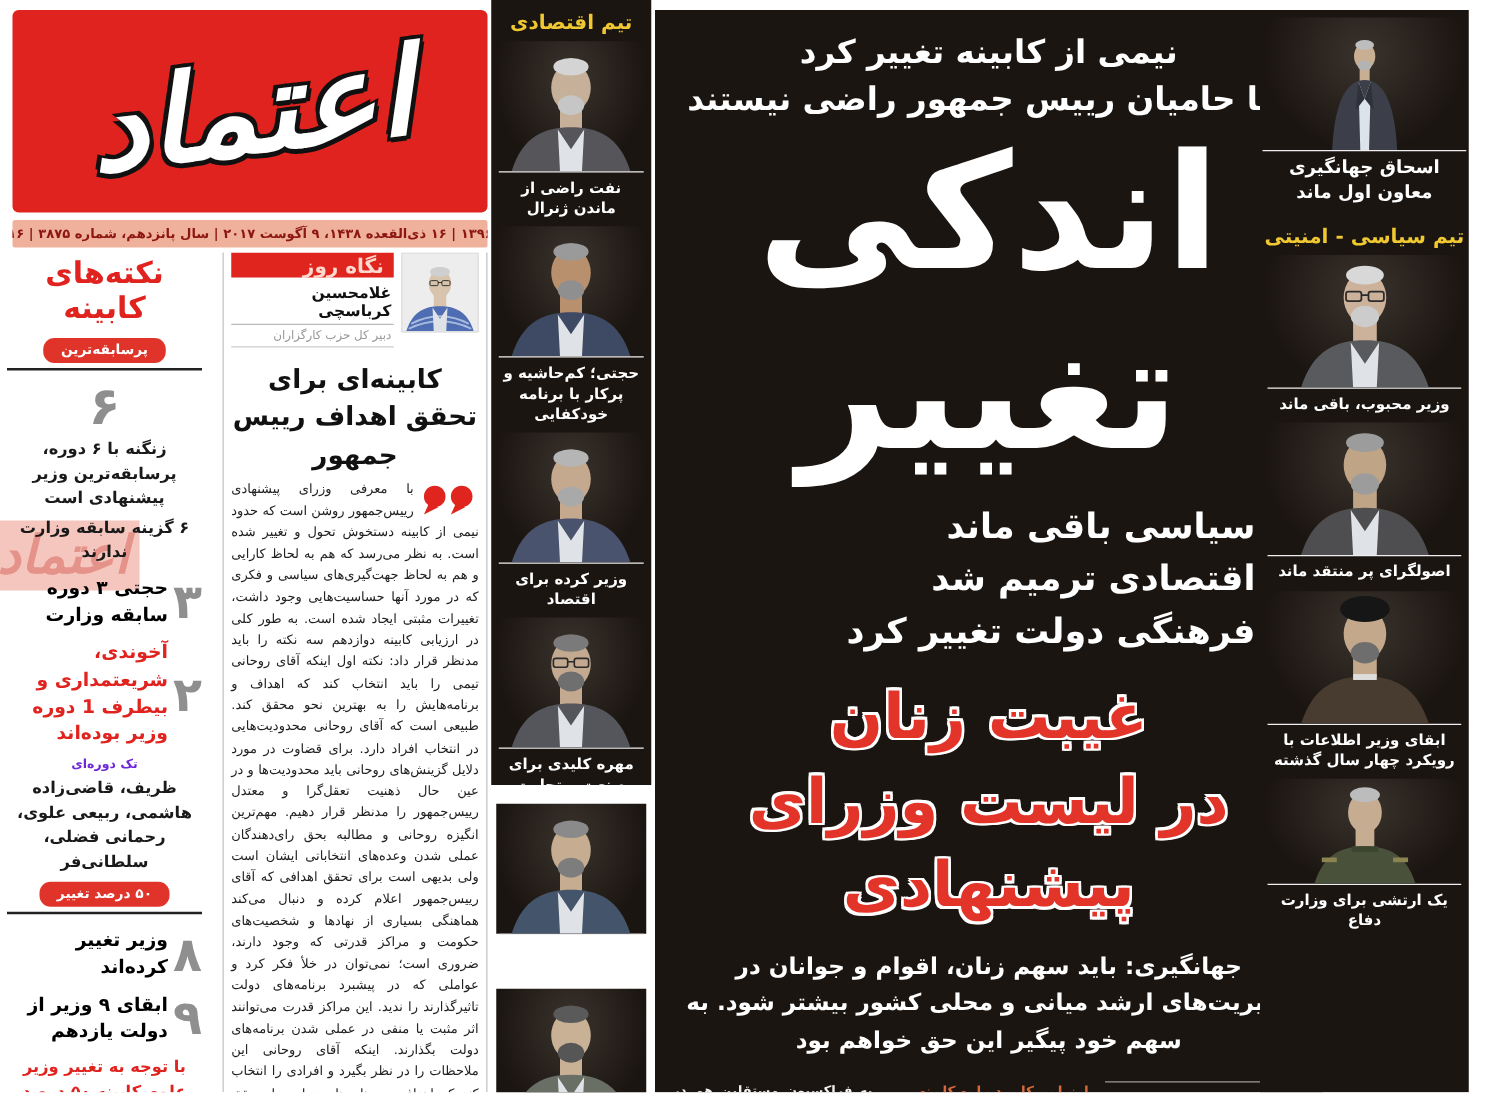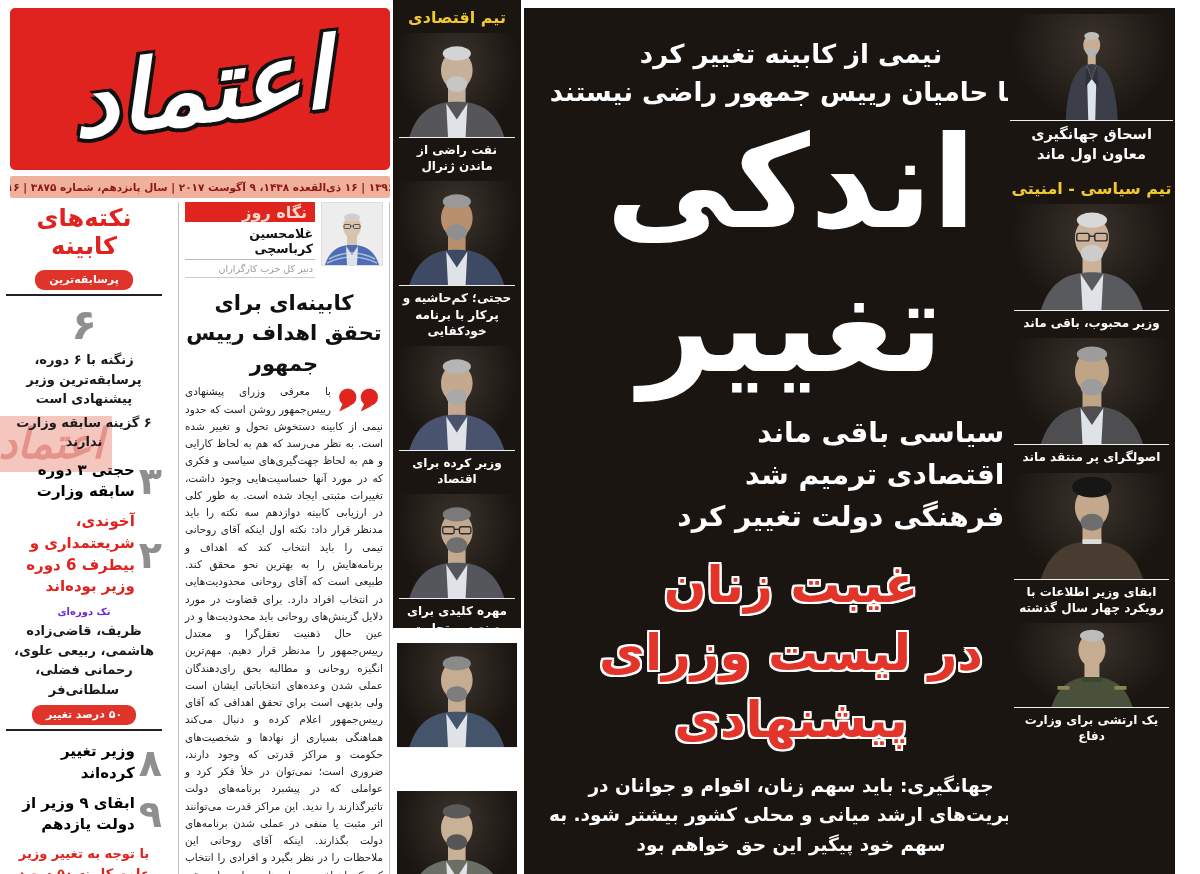--- a/index.html
+++ b/index.html
@@ -58,21 +58,21 @@
   .photo svg{width:88%;height:100%;}
   .pcap{color:#fff;font-size:12px;font-weight:bold;text-align:center;line-height:1.35;
         border-top:1px solid #efefef;padding:4px 2px 7px 2px;margin:0 2px;}
 
   
   .mid-col{position:absolute;left:393px;top:0;width:128px;height:628px;}
   .mid-col .photo{height:104px;}
 
   
   .center-col{position:absolute;left:524px;top:8px;width:534px;height:866px;color:#fff;overflow:hidden;}
-  .kicker{font-size:26px;font-weight:bold;text-align:center;line-height:1.45;margin-top:28px;}
+  .kicker{font-size:26px;font-weight:bold;text-align:center;line-height:1.45;margin-top:16px;}
   .giant{font-size:128px;font-weight:bold;text-align:center;line-height:1.12;letter-spacing:-2px;}
   .deck{font-size:28px;font-weight:bold;text-align:right;line-height:1.5;margin-top:14px;}
   .red-head{color:#e3342a;font-size:50px;font-weight:bold;text-align:center;line-height:1.35;margin-top:14px;
             text-shadow:-2px -2px 0 #fff,2px -2px 0 #fff,-2px 2px 0 #fff,2px 2px 0 #fff,0 -2px 0 #fff,0 2px 0 #fff,-2px 0 0 #fff,2px 0 0 #fff;}
   .lead-quote{font-size:18.5px;font-weight:bold;text-align:center;line-height:1.6;margin:16px 10px 0 10px;}
   .bottom-row{display:flex;gap:13px;margin:18px 14px 0 14px;}
   .bcol{flex:1;min-width:0;font-size:10.4px;font-weight:bold;line-height:1.7;text-align:justify;color:#f2f2f2;}
   .byline{border-top:1px solid #9a9a9a;border-bottom:1px solid #9a9a9a;padding:3px 1px;font-size:11px;font-weight:bold;margin-bottom:4px;text-align:right;}
   .bsub{color:#d4693a;font-size:11px;font-weight:bold;margin-bottom:3px;text-align:right;}
 
@@ -106,21 +106,21 @@
       <div class="big-num num-center">۶</div>
       <div class="note-item">زنگنه با ۶ دوره، پرسابقه‌ترین وزیر پیشنهادی است</div>
       <div class="note-item">۶ گزینه سابقه وزارت ندارند</div>
 
       <div class="note-row">
         <span class="big-num">۳</span>
         <span class="txt">حجتی ۳ دوره سابقه وزارت</span>
       </div>
       <div class="note-row">
         <span class="big-num">۲</span>
-        <span class="txt red-text">آخوندی، شریعتمداری و بیطرف 6 دوره وزیر بوده‌اند</span>
+        <span class="txt red-text">آخوندی، شریعتمداری و بیطرف 1 دوره وزیر بوده‌اند</span>
       </div>
 
       <div class="sub-red-head">تک دوره‌ای</div>
       <div class="note-item">ظریف، قاضی‌زاده هاشمی، ربیعی علوی، رحمانی فضلی، سلطانی‌فر</div>
 
       <div class="sec-head">
         <span class="line"></span>
         <span class="pill">۵۰ درصد تغییر</span>
       </div>
       <div class="note-row">

